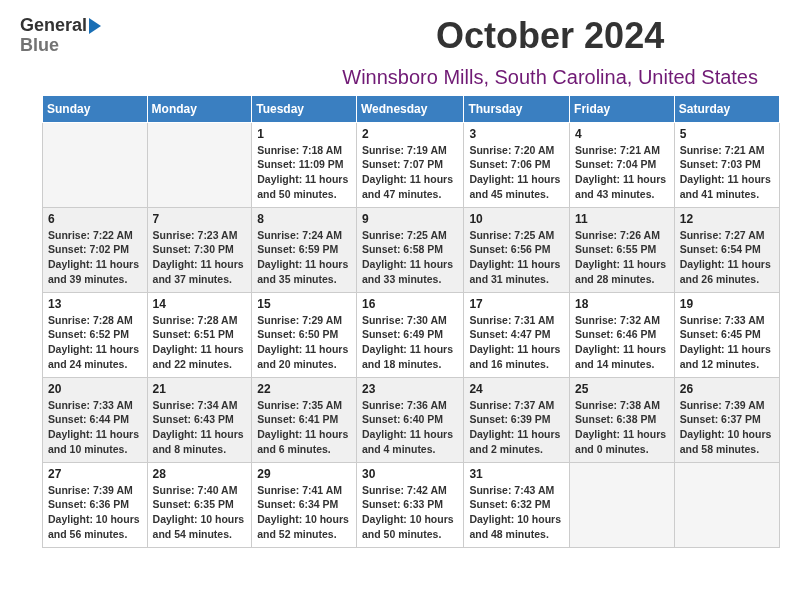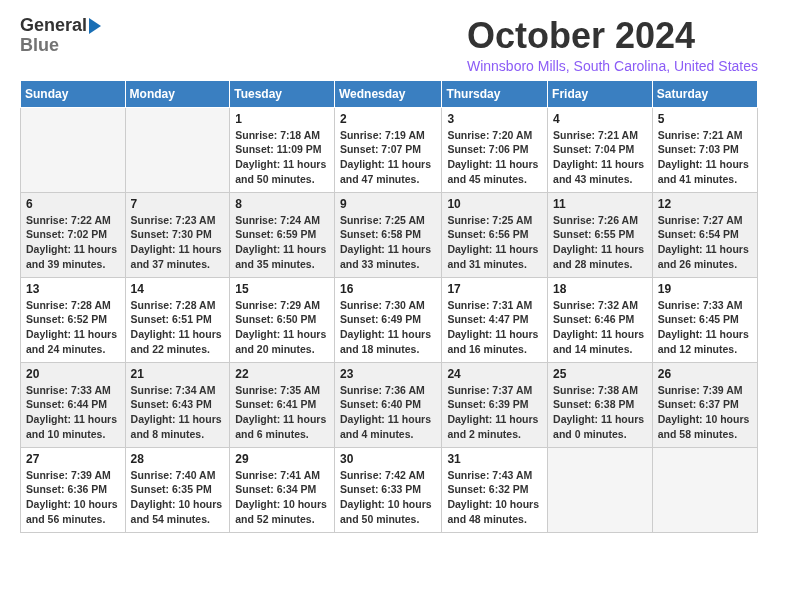--- a/index.html
+++ b/index.html
@@ -41,37 +41,38 @@
       border-bottom: 8px solid transparent;
       border-left: 12px solid #1a6fb5;
       margin-left: 2px;
       vertical-align: middle;
     }
     .logo-line {
       display: flex;
       align-items: center;
     }
     .title-section {
-      text-align: left;
+      text-align: center;
     }
     .month-title {
       font-size: 36px;
       font-weight: bold;
       color: #333;
       line-height: 1.1;
     }
     .location-title {
-      font-size: 14px;
-      color: #8b5cf6;
-      margin-top: 2px;
+      font-size: 20px;
+      color: #701a75;
+      margin-top: 10px;
     }
     .calendar {
       width: 100%;
       border-collapse: collapse;
       font-size: 11px;
+      margin-left: 22px;
     }
     .calendar th {
       background: #3a7fc1;
       color: #fff;
       padding: 6px 4px;
       font-size: 12px;
       font-weight: bold;
       text-align: left;
       border: 1px solid #fff;
     }

